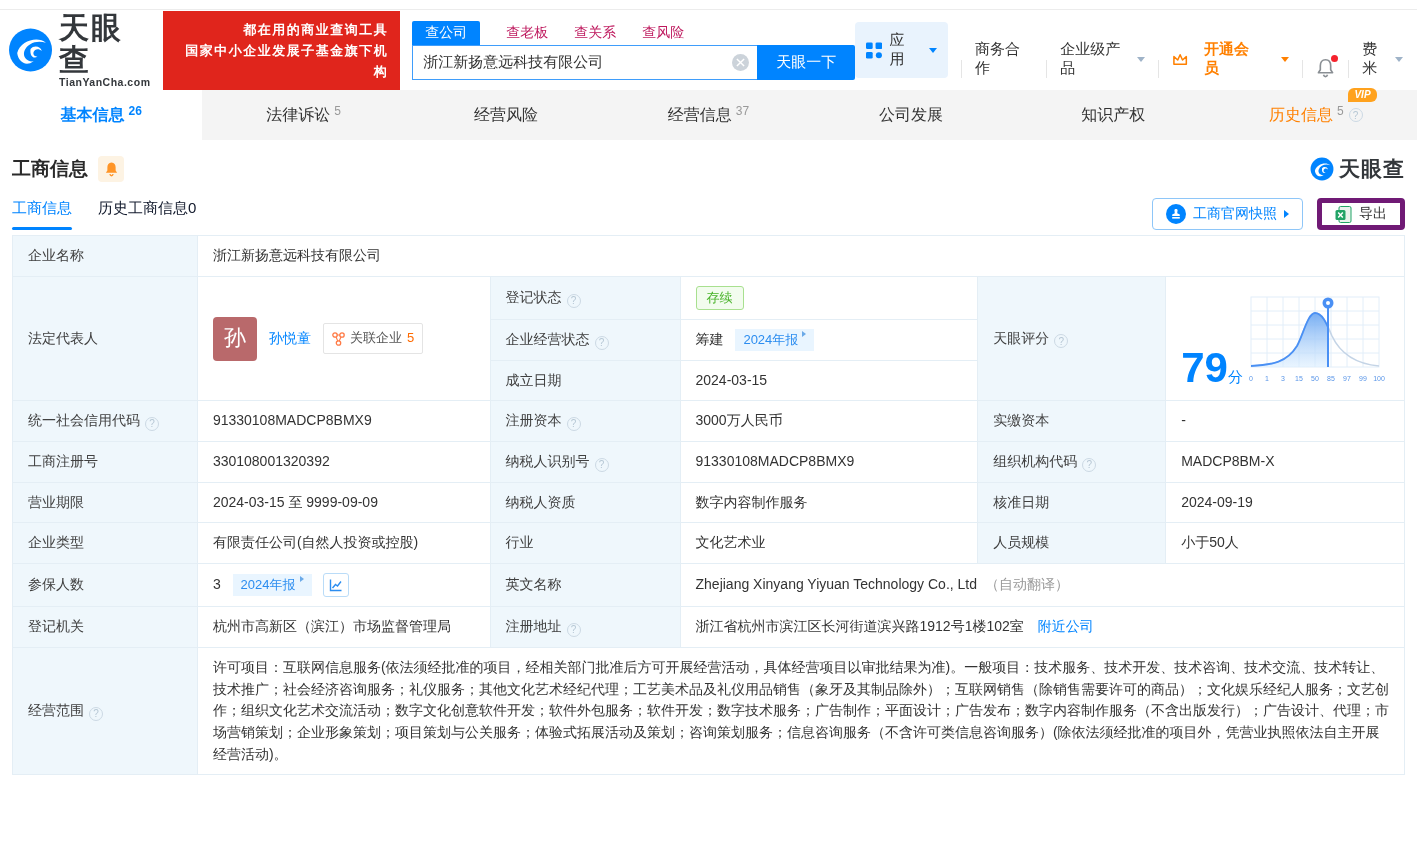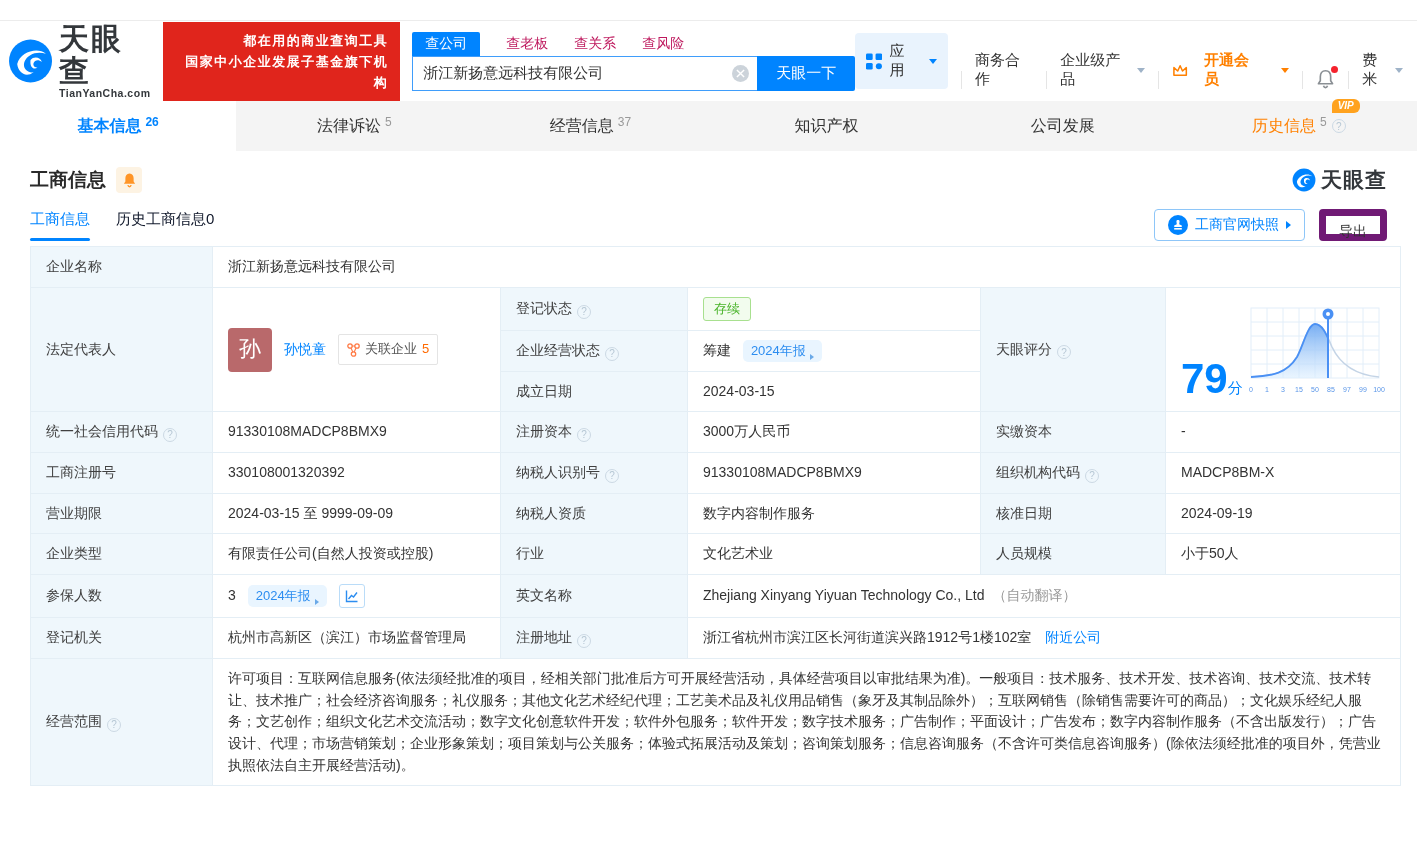--- a/index.html
+++ b/index.html
@@ -1,18 +1,18 @@
 <!DOCTYPE html>
 <html><head>
 <meta charset="utf-8">
 <style>
   * { margin:0; padding:0; box-sizing:border-box; }
   html,body { width:1417px; height:845px; background:#fff; overflow:hidden;
     font-family:"Liberation Sans","DejaVu Sans",sans-serif; color:#333; }
-  .page { width:1417px; height:826px; position:relative; background:#fff;margin-top:11px; }
+  .page { width:1417px; height:826px; position:relative; background:#fff; }
   .top-gap { height:10px; border-bottom:1px solid #ececec; }
 
   
   .topbar { height:80px; display:flex; align-items:center; padding:0 14px 0 8px; background:#fff; }
   .logo { display:flex; align-items:center; gap:6px; cursor:pointer; }
   .logo-text .logo-name { font-size:30px; font-weight:bold; color:#33373b; letter-spacing:2px; line-height:32px; }
   .logo-text .logo-domain { font-size:10.5px; font-weight:bold; color:#33373b; letter-spacing:.5px; }
   .banner { background:#e0251c; color:#fff; font-size:13px; font-weight:bold; text-align:right;
     padding:8px 12px; line-height:21px; letter-spacing:1.5px; margin-left:10px; }
   .search { margin-left:12px; width:452px; }
@@ -43,56 +43,56 @@
   .ntab .cnt { font-size:12px; color:#999; margin-left:4px; margin-top:-8px; }
   .ntab .cnt:empty { display:none; }
   .ntab.active { background:#fff; color:#0084ff; font-weight:bold; }
   .ntab.active .cnt { color:#0084ff; }
   .ntab.history { color:#ff8000; }
   .ntab-inner { position:relative; display:flex; align-items:center; }
   .vip-badge { position:absolute; top:-17px; right:-14px; background:#ffa21e; color:#fff; font-size:10px; font-weight:bold;
     font-style:italic; padding:1px 6px 2px; border-radius:6px 6px 6px 0; }
 
   
-  .main { padding:0 30px; }
+  .main { padding:0 12px; }
   .sec-head { margin-top:15px; display:flex; align-items:center; }
   .sec-title { font-size:19px; font-weight:bold; color:#2a2a2a; }
   .bell-chip { margin-left:10px; width:26px; height:26px; background:#fdf3e3; border-radius:4px;
     display:flex; align-items:center; justify-content:center; cursor:pointer; }
   .watermark { margin-left:auto; display:flex; align-items:center; gap:5px; }
   .watermark .wm-text { font-size:21px; font-weight:bold; color:#33373b; letter-spacing:1px; }
 
   .subrow { margin-top:12px; display:flex; align-items:center; height:38px; }
   .subtab { font-size:15px; cursor:pointer; position:relative; padding-bottom:12px; }
   .subtab.active { color:#0084ff; }
   .subtab.active::after { content:""; position:absolute; left:0; right:0; bottom:0; height:3px; background:#0084ff; border-radius:2px; }
   .subtab.inactive { color:#0f172a; margin-left:26px; }
   .subbtns { margin-left:auto; display:flex; gap:14px; }
   .btn { height:32px; display:flex; align-items:center; gap:7px; padding:0 13px; border-radius:4px; background:#fff; cursor:pointer; font-size:14px; }
   .btn.snapshot { border:1px solid #8ec6f8; color:#0084ff; }
-  .btn.export { border:7px solid #701a75; color:#333;flex-direction:column; }
+  .btn.export { border:5px solid #701a75; color:#333; }
   .caret-right { width:0; height:0; border-left:5px solid #0084ff; border-top:4px solid transparent; border-bottom:4px solid transparent; }
 
   
   table.info { width:100%; border-collapse:collapse; table-layout:fixed; margin-top:2px; font-size:14px; }
   table.info td { border:1px solid #e4eef5; padding:9px 15px; height:25px; vertical-align:middle; line-height:1.55; word-break:break-all; }
   td.lbl { background:#eff7fc; color:#404040; }
   .help { display:inline-flex; width:14px; height:14px; border:1px solid #ccd9e4; border-radius:50%; color:#b6c7d4;
     font-size:10px; align-items:center; justify-content:center; margin-left:5px; vertical-align:-2px; cursor:pointer; }
   .legal-cell { display:flex; align-items:center; gap:12px; }
   .avatar { width:44px; height:44px; border-radius:4px; background:#b9696b; color:#fff; font-size:22px;
     display:flex; align-items:center; justify-content:center; flex:none; }
   a.blue, .blue-link { color:#0084ff; text-decoration:none; cursor:pointer; }
   .rel-badge { display:inline-flex; align-items:center; gap:5px; border:1px solid #e4e4e4; border-radius:2px;
     padding:4px 8px; font-size:13px; color:#555; cursor:pointer; background:#fff; }
   .rel-badge .num { color:#ff6a00; }
   .tag-green { display:inline-block; border:1px solid #a8e08f; background:#f2fcee; color:#49b32a;
     font-size:13px; padding:2px 10px; border-radius:3px; line-height:18px; }
-  .tag-blue { display:inline-flex; align-items:flex-end; gap:4px; background:#e9f5ff; color:#2c8df0;
-    font-size:13px; padding:2px 8px; border-radius:5px; margin-left:8px; cursor:pointer; line-height:18px; }
+  .tag-blue { display:inline-flex; align-items:flex-start; gap:4px; background:#e9f5ff; color:#2c8df0;
+    font-size:13px; padding:2px 8px; border-radius:0; margin-left:8px; cursor:pointer; line-height:18px; }
   .tag-blue .caret-right { border-left-color:#6aa9e8; border-left-width:4px; border-top-width:3px; border-bottom-width:3px; }
   .chart-btn { display:inline-flex; align-items:center; justify-content:center; width:26px; height:24px;
     border:1px solid #badcf8; border-radius:3px; margin-left:8px; vertical-align:middle; cursor:pointer; background:#fff; }
   .score-cell { display:flex; align-items:flex-end; gap:0; padding:2px 0; }
   .score-num { font-size:42px; font-weight:bold; color:#0084ff; line-height:1; }
   .score-unit { font-size:15px; color:#0084ff; margin-top:14px; }
   .gray-note { color:#999; margin-left:4px; }
   .scope-text { line-height:27px; }
 </style>
 </head>
@@ -182,29 +182,33 @@
   <nav class="navtabs">
     <div class="ntab active">
       <span>基本信息</span>
       <span class="cnt">26</span>
     </div>
     <div class="ntab">
       <span>法律诉讼</span>
       <span class="cnt">5</span>
     </div>
     <div class="ntab">
+      <span>经营风险</span>
+
+    </div>
+    <div class="ntab">
       <span>经营信息</span>
       <span class="cnt">37</span>
     </div>
     <div class="ntab">
+      <span>公司发展</span>
+
+    </div>
+    <div class="ntab">
       <span>知识产权</span>
-
-    </div>
-    <div class="ntab">
-      <span>公司发展</span>
 
     </div>
     <div class="ntab history">
       <span class="ntab-inner">
         <span>历史信息</span>
         <span class="cnt">5</span>
         <span class="help">?</span>
         <span class="vip-badge">VIP</span>
       </span>
     </div>

